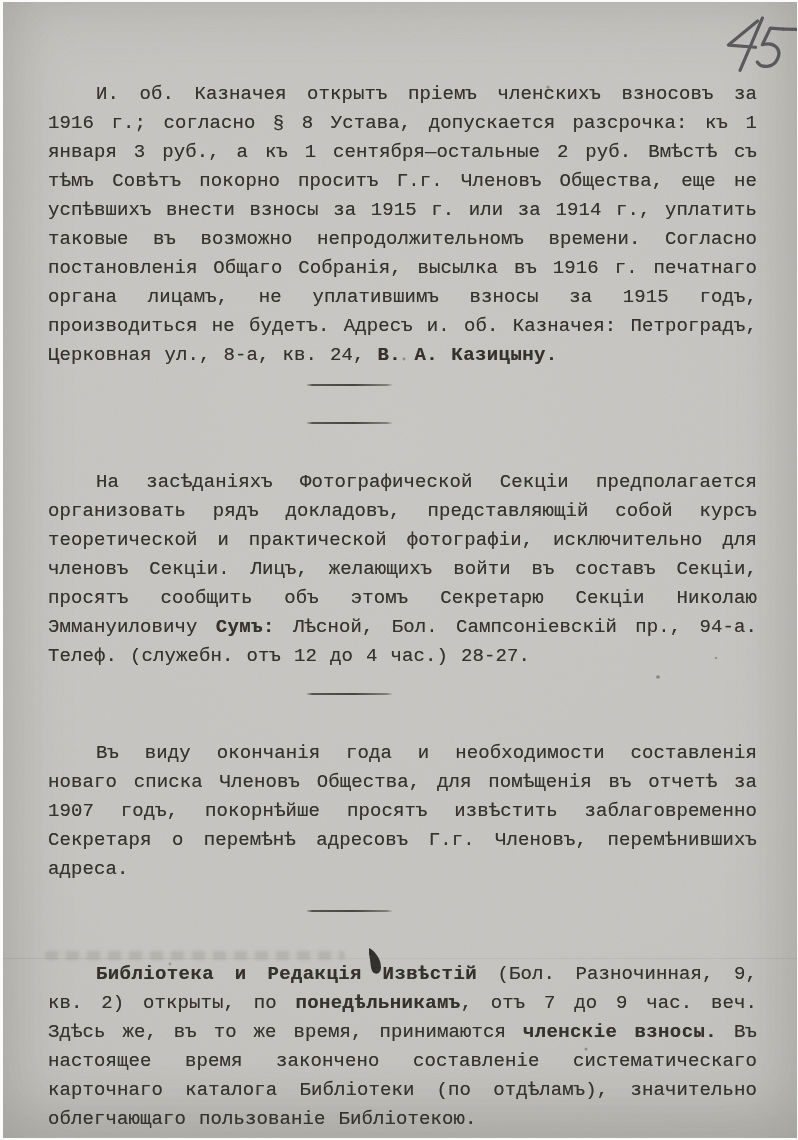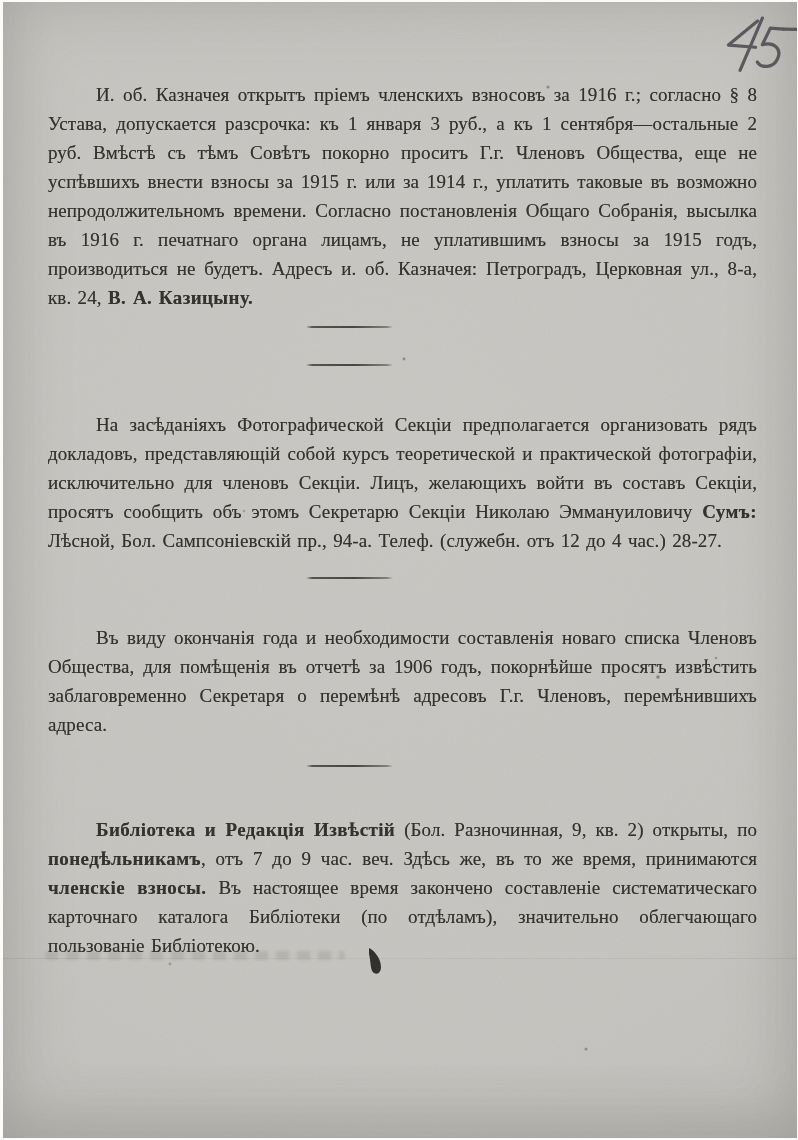--- a/index.html
+++ b/index.html
@@ -19,21 +19,21 @@
     overflow: hidden;
   }
   .content {
     position: absolute;
     left: 45px;
     right: 40px;
     top: 78px;
   }
   p.para {
     margin: 0;
-    font-family: Liberation Serif, serif;
+    font-family: Liberation Mono, monospace;
     font-size: 19px;
     line-height: 29px;
     color: #2e2b27;
     text-align: justify;
     text-indent: 48px;
     letter-spacing: 0.1px;
     word-spacing: 1.5px;
     text-shadow: 0 0 0.5px rgba(46, 43, 39, 0.55);
   }
   p.para .b { font-weight: bold; letter-spacing: 0.4px; }
@@ -118,21 +118,21 @@
 
     <div class="divider d1"></div>
 
 
     <div class="divider d2"></div>
 
     <p class="para"><span>На засѣданіяхъ Фотографической Секціи предполагается организовать рядъ докладовъ, представляющій собой курсъ теоретической и практической фотографіи, исключительно для членовъ Секціи. Лицъ, желающихъ войти въ составъ Секціи, просятъ сообщить объ этомъ Секретарю Секціи Николаю Эммануиловичу </span><span class="b">Сумъ:</span><span> Лѣсной, Бол. Сампсоніевскій пр., 94-а. Телеф. (служебн. отъ 12 до 4 час.) 28-27.</span></p>
 
     <div class="divider d3"></div>
 
-    <p class="para"><span>Въ виду окончанія года и необходимости составленія новаго списка Членовъ Общества, для помѣщенія въ отчетѣ за 1906 годъ, покорнѣйше просятъ извѣстить заблаговременно Секретаря о перемѣнѣ адресовъ Г.г. Членовъ, перемѣнившихъ адреса.</span></p>
+    <p class="para"><span>Въ виду окончанія года и необходимости составленія новаго списка Членовъ Общества, для помѣщенія въ отчетѣ за 1907 годъ, покорнѣйше просятъ извѣстить заблаговременно Секретаря о перемѣнѣ адресовъ Г.г. Членовъ, перемѣнившихъ адреса.</span></p>
 
     <div class="divider d4"></div>
 
     <p class="para"><span class="b">Библіотека и Редакція Извѣстій</span><span> (Бол. Разночинная, 9, кв. 2) открыты, по </span><span class="b">понедѣльникамъ</span><span>, отъ 7 до 9 час. веч. Здѣсь же, въ то же время, принимаются </span><span class="b">членскіе взносы.</span><span> Въ настоящее время закончено составленіе систематическаго карточнаго каталога Библіотеки (по отдѣламъ), значительно облегчающаго пользованіе Библіотекою.</span></p>
 
   </div>
 
   <div class="handwritten" role="img" aria-label="45">
     <svg width="80" height="72" viewBox="0 0 80 72">
       <g transform="rotate(13 40 32)" fill="none" stroke="#4d4d52" stroke-width="3.2" stroke-linecap="round" stroke-linejoin="round" opacity="0.92">

